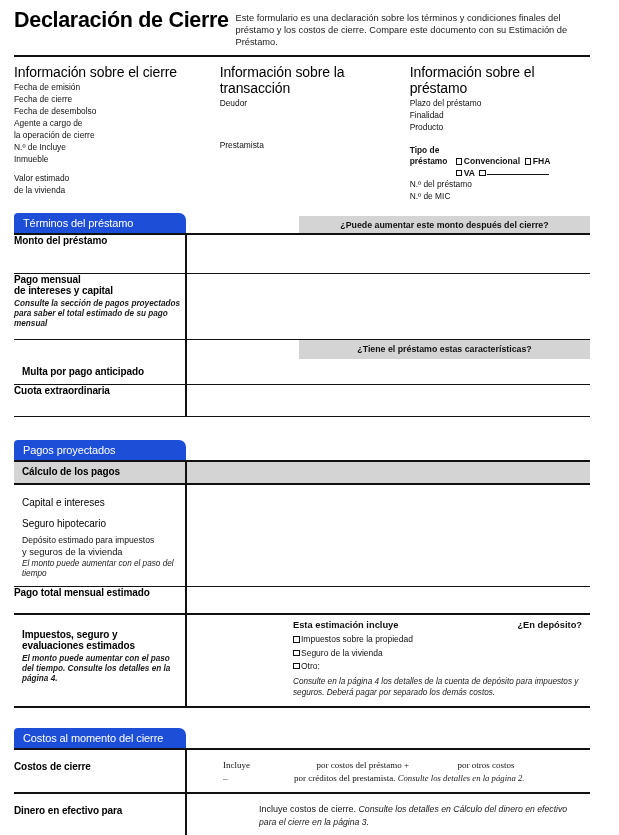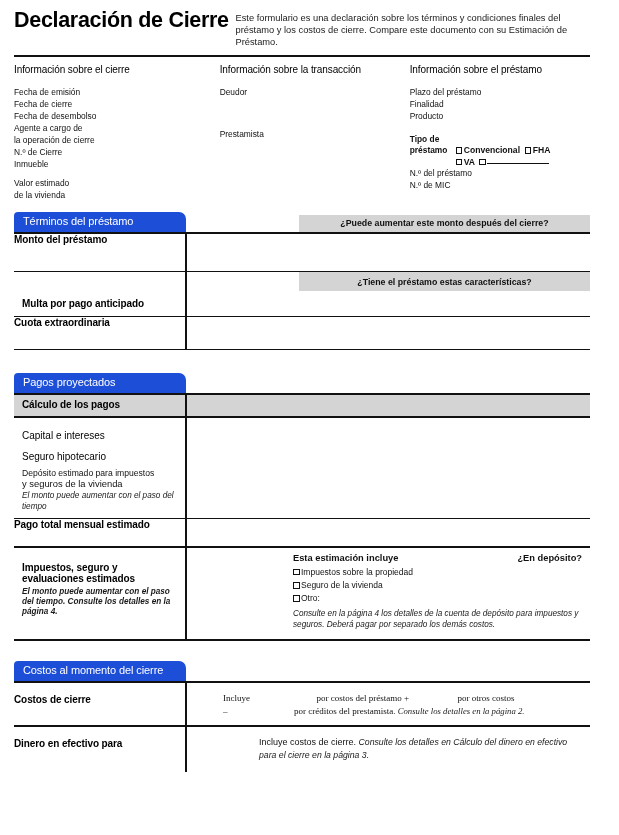--- a/index.html
+++ b/index.html
@@ -50,24 +50,24 @@
   
   .info-cols {
     display: flex;
     padding-top: 7px;
   }
   .info-col { font-size: 9.6px; }
   .info-col.c1 { width: 211px; }
   .info-col.c2 { width: 195px; }
   .info-col.c3 { width: 185px; }
   .info-head {
-    font-size: 10px;
+    font-size: 14px;
     font-weight: normal;
     letter-spacing: -0.1px;
-    margin-bottom: 12px;
+    margin-bottom: 2px;
     color: #000;
   }
   .info-line {
     font-size: 8.4px;
     font-weight: normal;
     line-height: 1.42;
     color: #111;
   }
   .info-gap { height: 11px; }
   .info-gap-sm { height: 7px; }
@@ -207,21 +207,21 @@
 
   <div class="info-cols">
 
     <div class="info-col c1">
       <div class="info-head">Información sobre el cierre</div>
       <div class="info-line">Fecha de emisión</div>
       <div class="info-line">Fecha de cierre</div>
       <div class="info-line">Fecha de desembolso</div>
       <div class="info-line">Agente a cargo de</div>
       <div class="info-line">la operación de cierre</div>
-      <div class="info-line">N.º de Cierre</div>
+      <div class="info-line">N.º de Incluye</div>
       <div class="info-line">Inmueble</div>
       <div class="info-gap-sm"></div>
       <div class="info-line">Valor estimado</div>
       <div class="info-line">de la vivienda</div>
     </div>
 
     <div class="info-col c2">
       <div class="info-head">Información sobre la transacción</div>
       <div class="info-line">Deudor</div>
       <div class="info-gap-lg"></div>
@@ -264,20 +264,28 @@
 
     <table class="tbl">
       <tbody>
           <tr>
         <td class="col-l cell-pad" style="height:38px;">
           <div class="lbl-bold">Monto del préstamo</div>
         </td>
         <td class="vline"></td>
       </tr>
       <tr>
+        <td class="col-l cell-pad row-line" style="height:66px;">
+          <div class="lbl-bold">Pago mensual</div>
+          <div class="lbl-bold">de intereses y capital</div>
+          <div class="ital" style="padding-top:3px;">Consulte la sección de pagos proyectados para saber el total estimado de su pago mensual</div>
+        </td>
+        <td class="vline row-line"></td>
+      </tr>
+      <tr>
         <td class="col-l row-line" style="height:45px; padding:26px 6px 7px 8px;">
           <div class="lbl-bold">Multa por pago anticipado</div>
         </td>
         <td class="vline row-line" style="position:relative;">
           <div class="gray-banner" style="left:112px; right:0; top:0; bottom:auto; height:19px;">¿Tiene el préstamo estas características?</div>
         </td>
       </tr>
       <tr>
         <td class="col-l cell-pad row-line" style="height:32px;">
           <div class="lbl-bold">Cuota extraordinaria</div>

